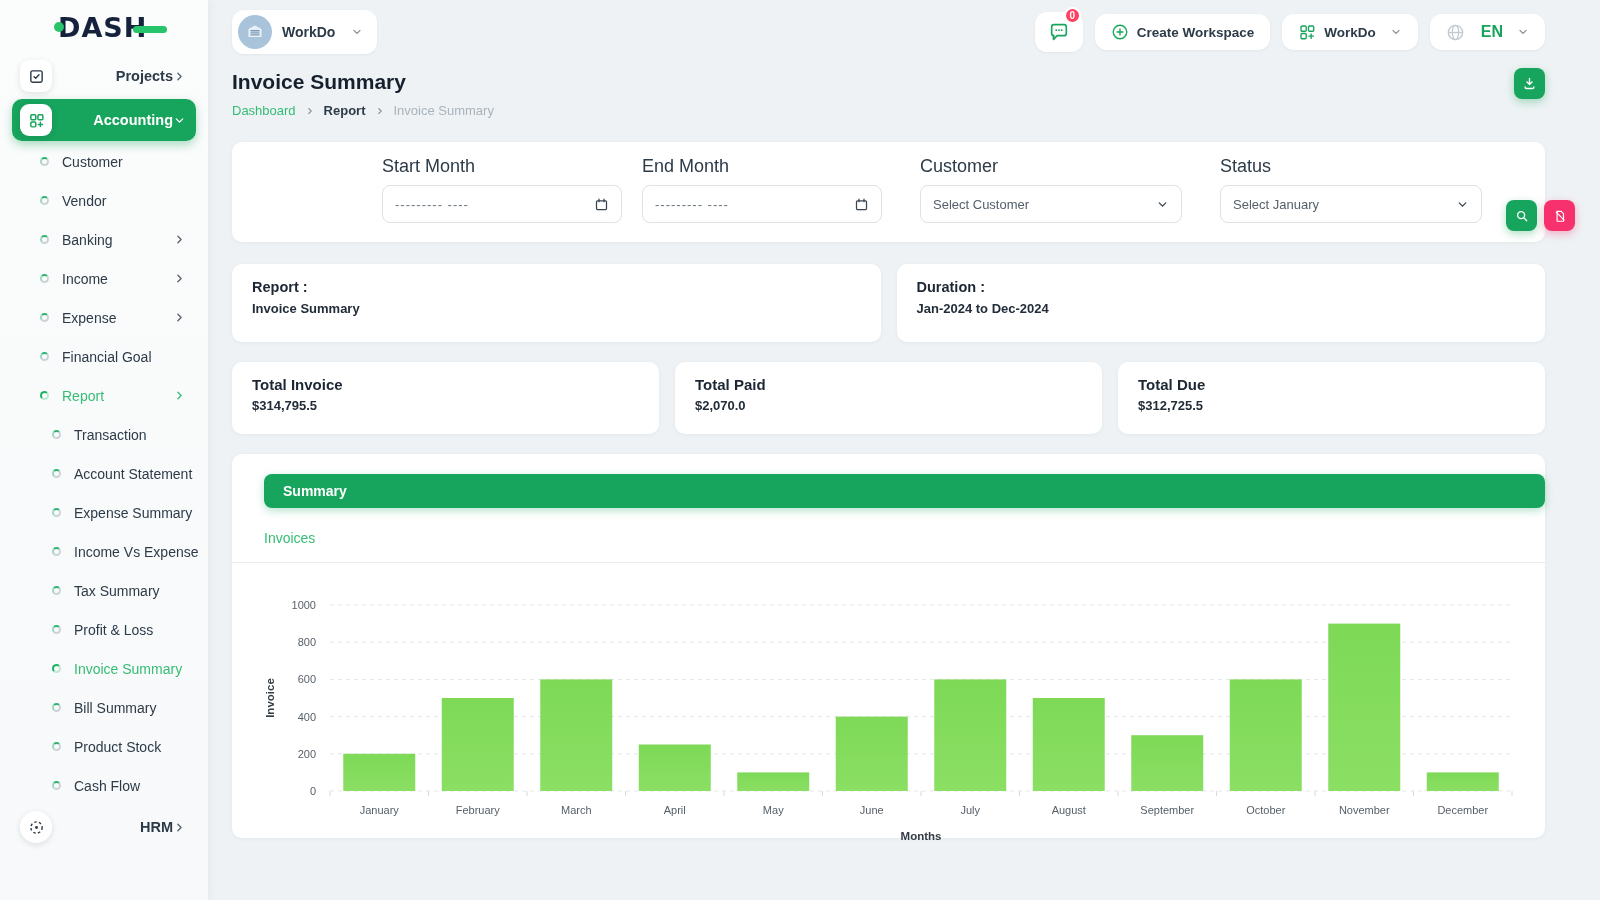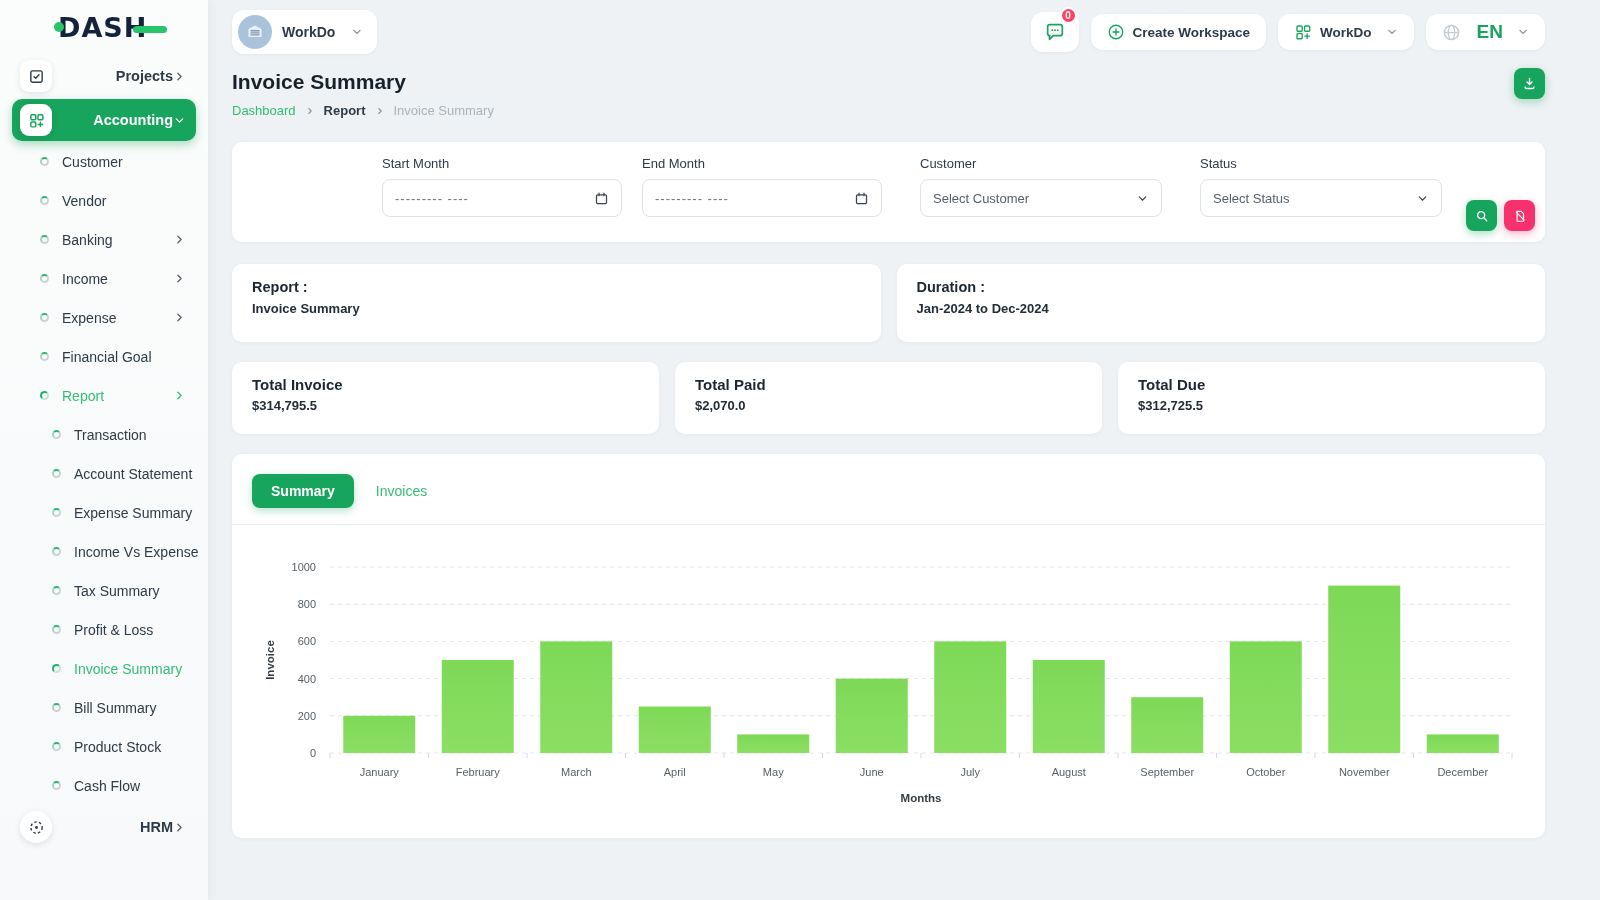--- a/index.html
+++ b/index.html
@@ -43,62 +43,62 @@
   .topbar{display:flex; justify-content:space-between; align-items:center; height:58px; padding-top:6px;}
   .pill{background:#fff; border-radius:12px; display:flex; align-items:center; box-shadow:0 1px 3px rgba(30,50,60,.06); cursor:pointer;}
   .ws-pill{height:44px; padding:0 14px 0 6px; gap:10px;}
   .avatar{width:34px; height:34px; border-radius:50%; background:#a9c3da; display:flex; align-items:center; justify-content:center; overflow:hidden;}
   .ws-name{font-size:14px; font-weight:700; color:#2d3b48;}
   .topbar-right{display:flex; gap:12px; align-items:center;}
   .icon-pill{height:40px; padding:0 13px; position:relative;}
   .badge{position:absolute; top:-5px; right:2px; min-width:17px; height:17px; border-radius:9px; background:#ff4060;
     color:#fff; font-size:10px; font-weight:700; display:flex; align-items:center; justify-content:center; border:2px solid #fff;}
   .btn-pill{height:36px; padding:0 16px; gap:8px; font-size:13.5px; font-weight:700; color:#2d3b48;}
-  .lang{color:var(--accent); font-weight:700; font-size:19px;}
+  .lang{color:var(--accent); font-weight:700; font-size:16px;}
   .chev-sm{color:#8a949e; display:flex; margin-left:6px;}
 
   
   .title-row{position:relative; margin-top:12px;}
   .page-title{font-size:21px; font-weight:700; color:#17212e;}
   .crumbs{display:flex; align-items:center; gap:9px; margin-top:9px; font-size:13px;}
   .crumb-link{color:var(--link); cursor:pointer;}
   .crumb-mid{color:#2d3b48; font-weight:600; cursor:pointer;}
   .crumb-cur{color:#aab3bb;}
   .crumb-sep{color:#8a949e; display:flex;}
   .dl-btn{position:absolute; right:0; top:-2px; width:31px; height:31px; border-radius:8px; background:var(--accent);
     display:flex; align-items:center; justify-content:center; color:#fff; cursor:pointer; box-shadow:0 3px 8px rgba(23,164,92,.35);}
 
   
   .card{background:var(--card); border-radius:10px; box-shadow:0 1px 4px rgba(30,50,60,.05);}
   .filter-card{margin-top:24px; height:100px; display:flex; align-items:flex-start; padding:14px 16px 0 150px; gap:20px;}
   .field{display:flex; flex-direction:column; gap:8px;}
-  .field label{font-size:13px; color:#2d3b48;}
+  .field label{font-size:18px; color:#2d3b48;}
   .inputbox{height:38px; border:1px solid #dde2e6; border-radius:8px; display:flex; align-items:center;
     padding:0 12px; font-size:13px; color:#55606a; background:#fff; justify-content:space-between; cursor:pointer;}
   .inputbox .ph{color:#6b7680; letter-spacing:1px;}
   .w-month{width:240px;}
-  .w-sel{width:242px;}
+  .w-sel{width:262px;}
   .filter-btns{display:flex; gap:7px; align-self:flex-end; margin-bottom:11px; margin-left:4px;}
   .sq-btn{width:31px; height:31px; border-radius:8px; display:flex; align-items:center; justify-content:center; color:#fff; cursor:pointer;}
   .sq-btn.search{background:var(--accent); box-shadow:0 3px 8px rgba(23,164,92,.35);}
   .sq-btn.reset{background:var(--danger); box-shadow:0 3px 8px rgba(247,49,109,.35);}
 
   
   .info-row{display:flex; gap:16px; margin-top:22px;}
   .info-card{flex:1; height:78px; padding:15px 20px;}
   .info-card .l1{font-size:14.5px; font-weight:700; color:#1c2733;}
   .info-card .l2{font-size:13px; font-weight:700; color:#222d39; margin-top:6px;}
   .totals-row{display:flex; gap:16px; margin-top:20px;align-items:flex-end;}
   .total-card{flex:1; height:72px; padding:14px 20px;}
   .total-card .l1{font-size:15px; font-weight:700; color:#1c2733;}
   .total-card .l2{font-size:13px; font-weight:600; color:#222d39; margin-top:5px;}
 
   
   .chart-card{margin-top:20px; height:384px; padding-top:20px;}
-  .tabs{display:flex; align-items:center; gap:22px; padding-left:20px;}
+  .tabs{display:flex; gap:22px; padding-left:32px;flex-direction:column;}
   .tab{font-size:14px; cursor:pointer;}
   .tab.active{background:var(--accent); color:#fff; font-weight:600; border-radius:8px; padding:9px 19px; box-shadow:0 3px 8px rgba(23,164,92,.3);}
   .tab.plain{color:var(--link);}
   .tab-divider{height:1px; background:#e8ecee; margin-top:16px;}
   .chart-wrap{padding:28px 10px 0 18px;}
 </style>
 </head>
 <body>
 
 <div class="sidebar">
@@ -364,21 +364,21 @@
       <div class="inputbox w-sel">
         <span>Select Customer</span>
         <svg width="13" height="13" viewBox="0 0 24 24">
           <path d="M6 9l6 6 6-6" fill="none" stroke="#3a4450" stroke-width="2.4" stroke-linecap="round"></path>
         </svg>
       </div>
     </div>
     <div class="field" style="margin-left:18px">
       <label>Status</label>
       <div class="inputbox w-sel">
-        <span>Select Status</span>
+        <span>Select January</span>
         <svg width="13" height="13" viewBox="0 0 24 24">
           <path d="M6 9l6 6 6-6" fill="none" stroke="#3a4450" stroke-width="2.4" stroke-linecap="round"></path>
         </svg>
       </div>
     </div>
     <div class="filter-btns">
       <div class="sq-btn search">
         <svg width="14" height="14" viewBox="0 0 24 24">
           <circle cx="10.5" cy="10.5" r="6" fill="none" stroke="#fff" stroke-width="2.4"></circle>
           <path d="M15.2 15.2 L20 20" stroke="#fff" stroke-width="2.4" stroke-linecap="round"></path>

